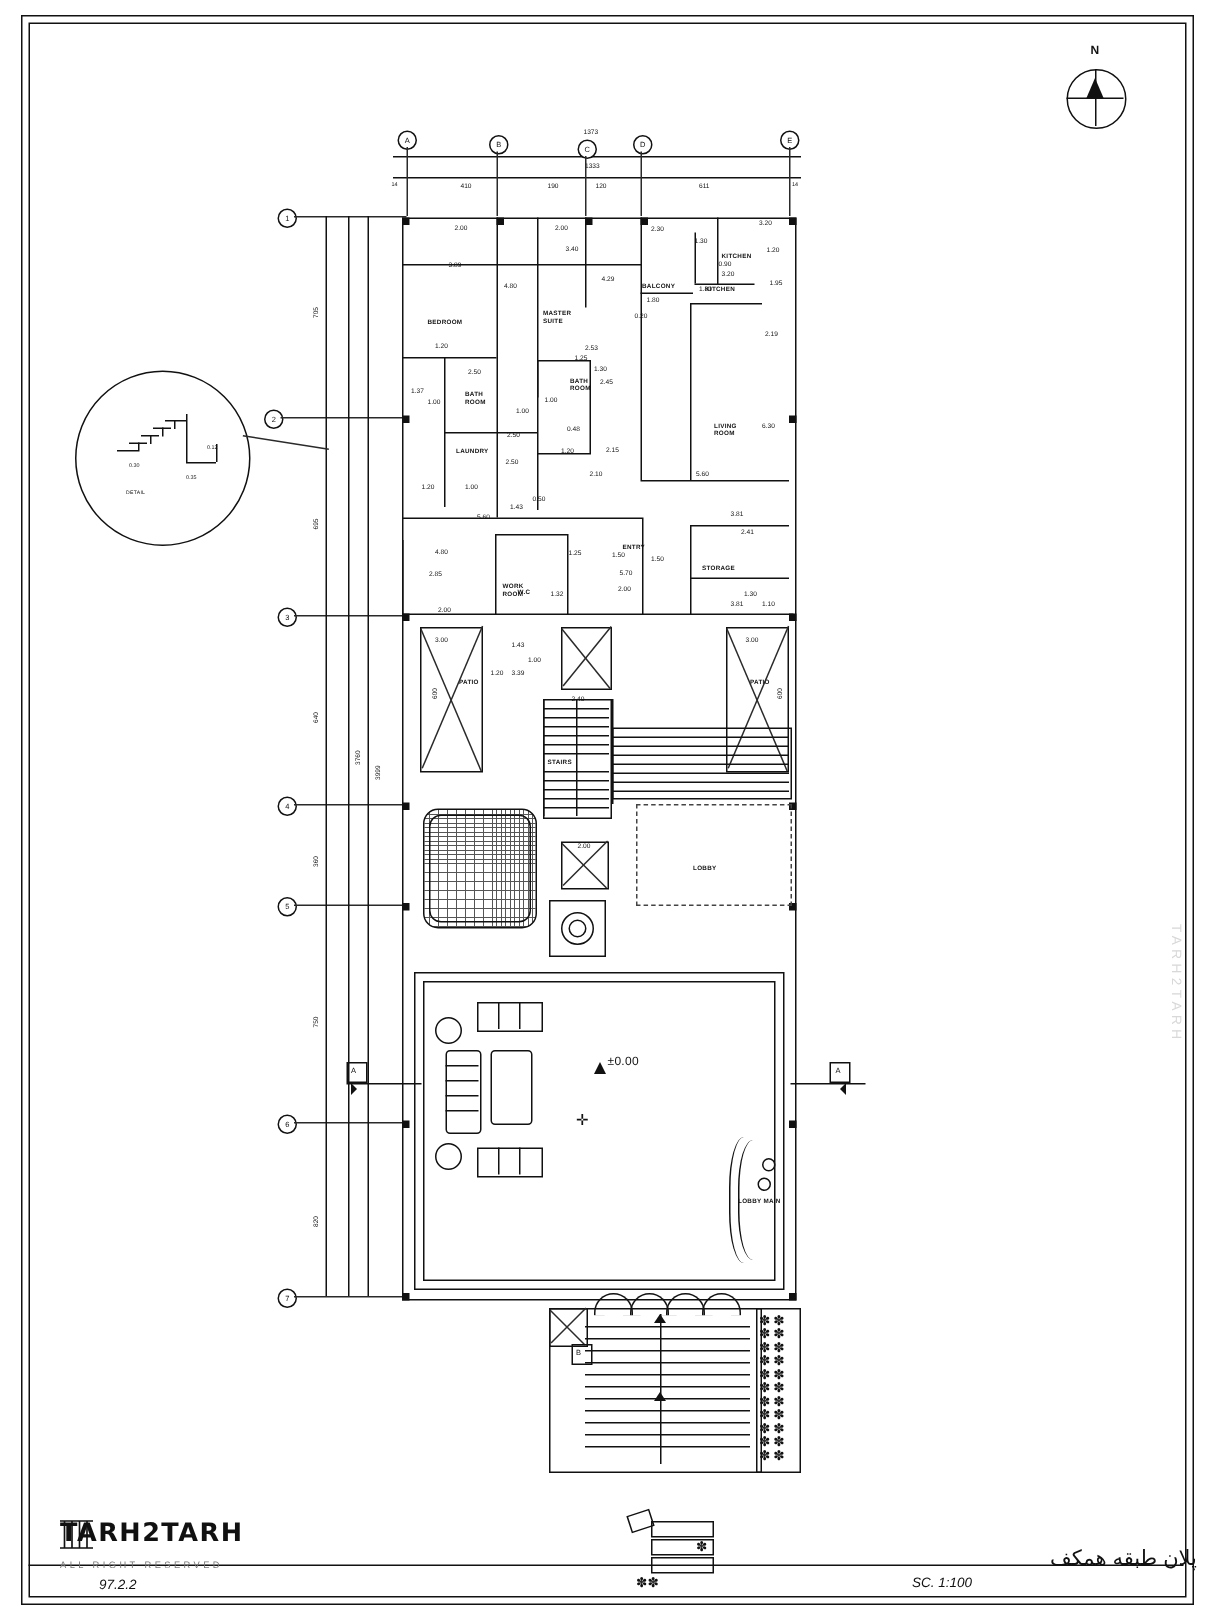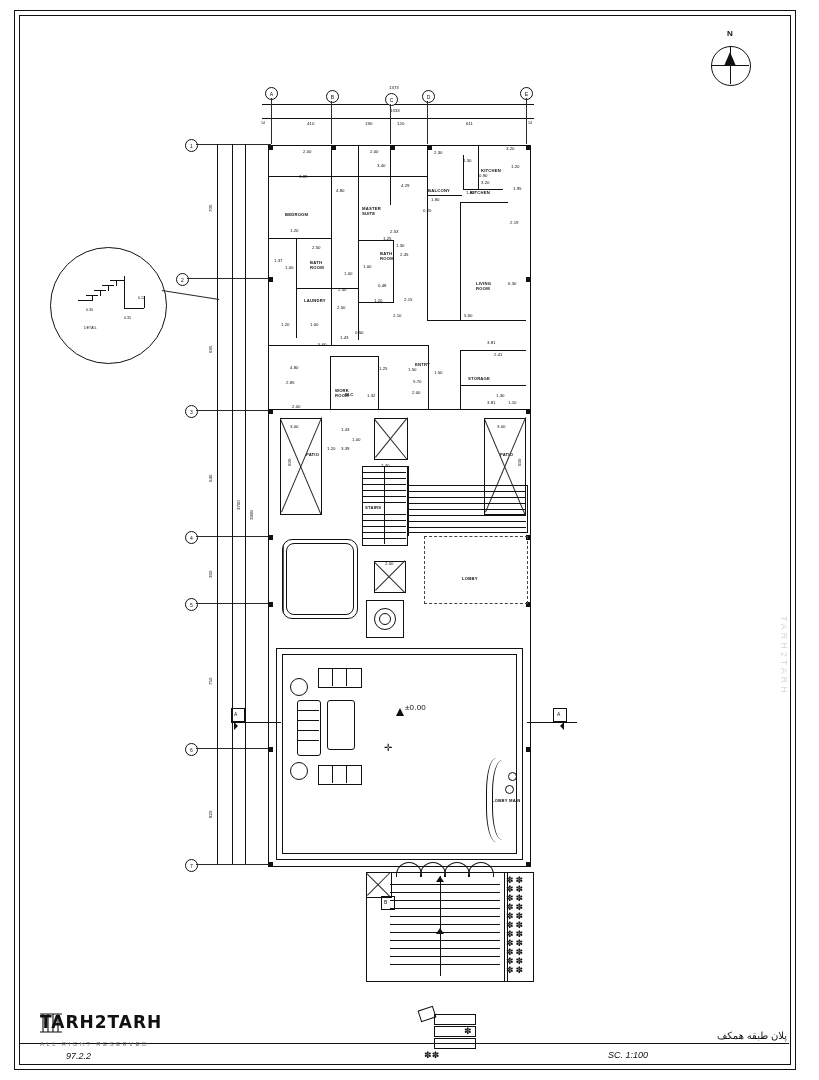--- a/index.html
+++ b/index.html
@@ -390,18 +390,18 @@
     <span class="big">TARH2TARH</span><br>
     <span class="small">ALL RIGHT RESERVED</span>
   </div>
   <div style="position:absolute;left:38px;top:1008px;width:26px;height:26px;">
     <svg width="26" height="26" viewBox="0 0 26 26">
         <path d="M2 6 h22 M5 6 v18 M10 6 v18 M15 6 v18 M20 6 v18 M2 24 h22" stroke="#111" stroke-width="1.1" fill="none"></path>
       </svg>
   </div>
 
   <div class="footer-txt" style="left:66px;top:1051px;font-style:italic;">97.2.2</div>
-  <div class="footer-txt rtl" style="left:700px;top:1030px;font-size:10px;margin-left:17px;">پلان طبقه همکف</div>
+  <div class="footer-txt rtl" style="left:700px;top:1030px;font-size:14px;">پلان طبقه همکف</div>
   <div class="footer-txt" style="left:608px;top:1050px;font-style:italic;font-size:9px;">SC.  1:100</div>
 
   <div class="wm" style="left:789px;top:616px;transform:rotate(90deg);transform-origin:0 0;">TARH2TARH</div>
 
 </div>
 
 </body></html>

